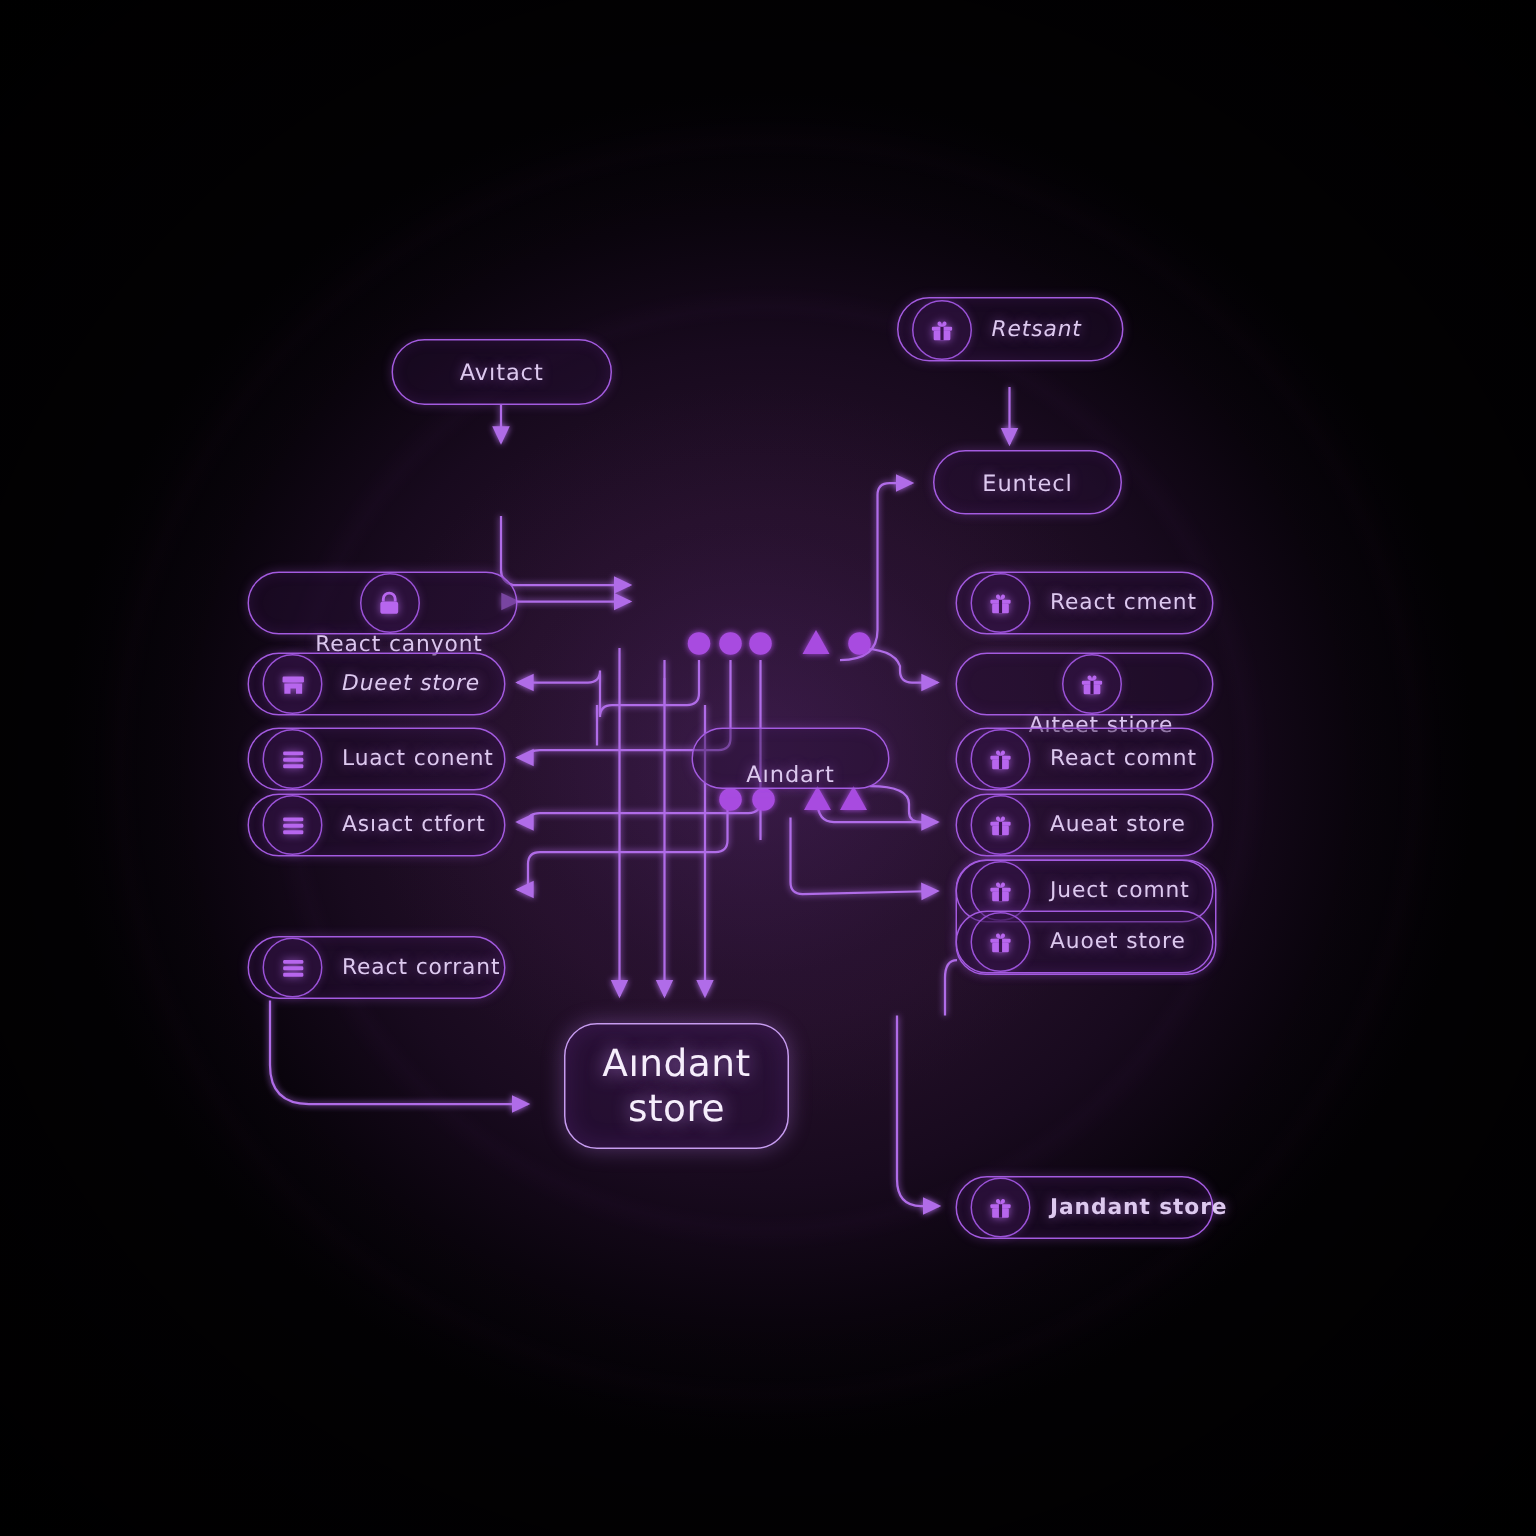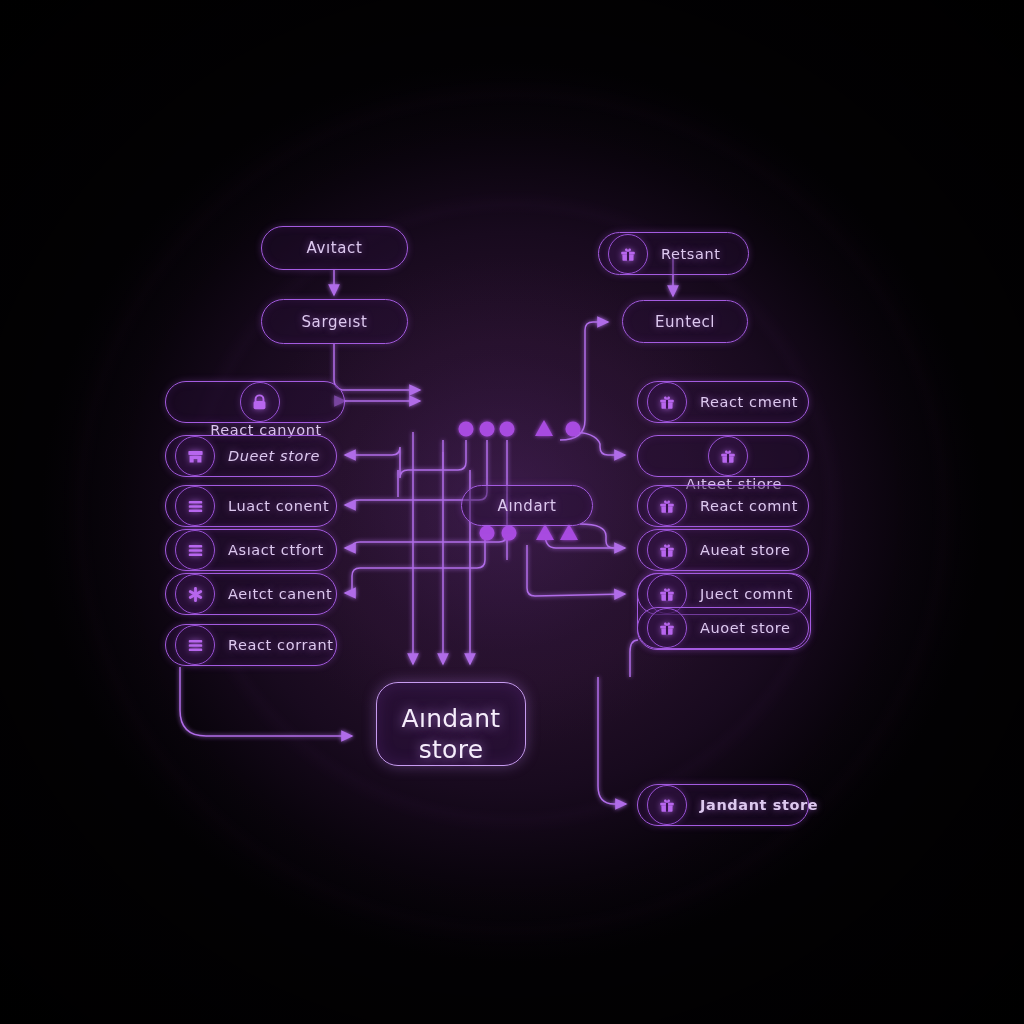--- a/index.html
+++ b/index.html
@@ -42,21 +42,21 @@
   .node.withicon{padding-left:9px;}
   .node.withicon .lbl{margin-left:13px;}
 
   .ic{width:38px;height:38px;flex:0 0 38px;border-radius:50%;
       border:1.2px solid #9b52d8;display:flex;align-items:center;justify-content:center;
       background:rgba(54,20,74,.5);box-shadow:0 0 6px rgba(160,84,216,.30);}
   .ic svg{display:block;filter:drop-shadow(0 0 3px rgba(190,110,245,.75));}
 
   
   .node.hero{border-radius:22px;border:1.6px solid #c79cf0;flex-direction:column;
-             justify-content:flex-end;text-align:center;
+             justify-content:center;text-align:center;
              background:rgba(46,18,64,.55);
              box-shadow:0 0 14px rgba(190,130,240,.35), inset 0 0 16px rgba(130,60,180,.22);}
   .node.hero .lbl{font-size:25px;line-height:1.22;color:#f6eefc;letter-spacing:.3px;
                   text-shadow:0 0 12px rgba(210,150,255,.75);}
 
   
   .group-box{position:absolute;border:1.3px solid #a45be0;border-radius:20px;
              background:rgba(40,15,56,.30);
              box-shadow:0 0 7px rgba(168,90,224,.26), inset 0 0 9px rgba(120,50,170,.15);}
 </style>
@@ -137,23 +137,20 @@
       <circle cx="509" cy="533" r="7.5"></circle>
       <path d="M545,524 L554,540 L536,540 Z"></path>
       <path d="M569,524 L578,540 L560,540 Z"></path>
     </g>
   </svg>
 
   <div class="node plain" style="left:261px;top:226px;width:147px;height:44px;">
     <span class="lbl">Avıtact</span>
   </div>
 
-  <div class="node plain" style="left:261px;top:299px;width:147px;height:45px;">
-    <span class="lbl">Sargeıst</span>
-  </div>
 
   <div class="node withicon" style="left:165px;top:381px;width:180px;height:42px;flex-direction:column;">
     <span class="ic">
       <svg width="19" height="19" viewBox="0 0 24 24" fill="#b766ee">
         <path d="M7 10V8a5 5 0 0110 0v2" fill="none" stroke="#b766ee" stroke-width="2.4"></path>
         <rect x="4.5" y="10" width="15" height="10.5" rx="2.2"></rect>
       </svg>
     </span>
     <span class="lbl">React canyont</span>
   </div>
@@ -183,53 +180,43 @@
     <span class="ic">
       <svg width="19" height="19" viewBox="0 0 24 24" fill="#b766ee">
         <rect x="3.5" y="5" width="17" height="3.3" rx="1.1"></rect>
         <rect x="3.5" y="10.4" width="17" height="3.3" rx="1.1"></rect>
         <rect x="3.5" y="15.8" width="17" height="3.3" rx="1.1"></rect>
       </svg>
     </span>
     <span class="lbl">Asıact ctfort</span>
   </div>
 
-  <div class="node withicon" style="left:165px;top:573px;width:172px;height:42px;">
-    <span class="ic">
-      <svg width="19" height="19" viewBox="0 0 24 24" fill="#b766ee">
-        <rect x="10.2" y="2.6" width="3.6" height="18.8" rx="1.6"></rect>
-        <rect x="10.2" y="2.6" width="3.6" height="18.8" rx="1.6" transform="rotate(60 12 12)"></rect>
-        <rect x="10.2" y="2.6" width="3.6" height="18.8" rx="1.6" transform="rotate(120 12 12)"></rect>
-      </svg>
-    </span>
-    <span class="lbl">Aeıtct canent</span>
-  </div>
 
   <div class="node withicon" style="left:165px;top:624px;width:172px;height:42px;">
     <span class="ic">
       <svg width="19" height="19" viewBox="0 0 24 24" fill="#b766ee">
         <rect x="3.5" y="5" width="17" height="3.3" rx="1.1"></rect>
         <rect x="3.5" y="10.4" width="17" height="3.3" rx="1.1"></rect>
         <rect x="3.5" y="15.8" width="17" height="3.3" rx="1.1"></rect>
       </svg>
     </span>
     <span class="lbl">React corrant</span>
   </div>
 
 
-  <div class="node plain" style="left:461px;top:485px;width:132px;height:41px;">
+  <div class="node plain" style="left:461px;top:485px;width:132px;height:41px;align-items:flex-end;">
     <span class="lbl">Aındart</span>
   </div>
 
   <div class="node hero" style="left:376px;top:682px;width:150px;height:84px;">
     <span class="lbl">Aındant</span>
     <span class="lbl">store</span>
   </div>
 
-  <div class="node withicon" style="left:598px;top:232px;width:151px;height:43px;">
+  <div class="node withicon" style="left:598px;top:198px;width:151px;height:43px;font-style:italic;">
     <span class="ic">
       <svg width="18" height="18" viewBox="0 0 24 24" fill="#b766ee">
         <rect x="3" y="9" width="18" height="3.6" rx="1"></rect>
         <rect x="4.6" y="12.6" width="14.8" height="8.4" rx="1.1"></rect>
         <rect x="10.6" y="9" width="2.8" height="12" fill="#3a1450"></rect>
         <path d="M12 9C9.6 9 8 7.9 8 6.4S9.4 4 10.8 4.9 12 9 12 9z"></path>
         <path d="M12 9c2.4 0 4-1.1 4-2.6S14.6 4 13.2 4.9 12 9 12 9z"></path>
       </svg>
     </span>
     <span class="lbl">Retsant</span>

